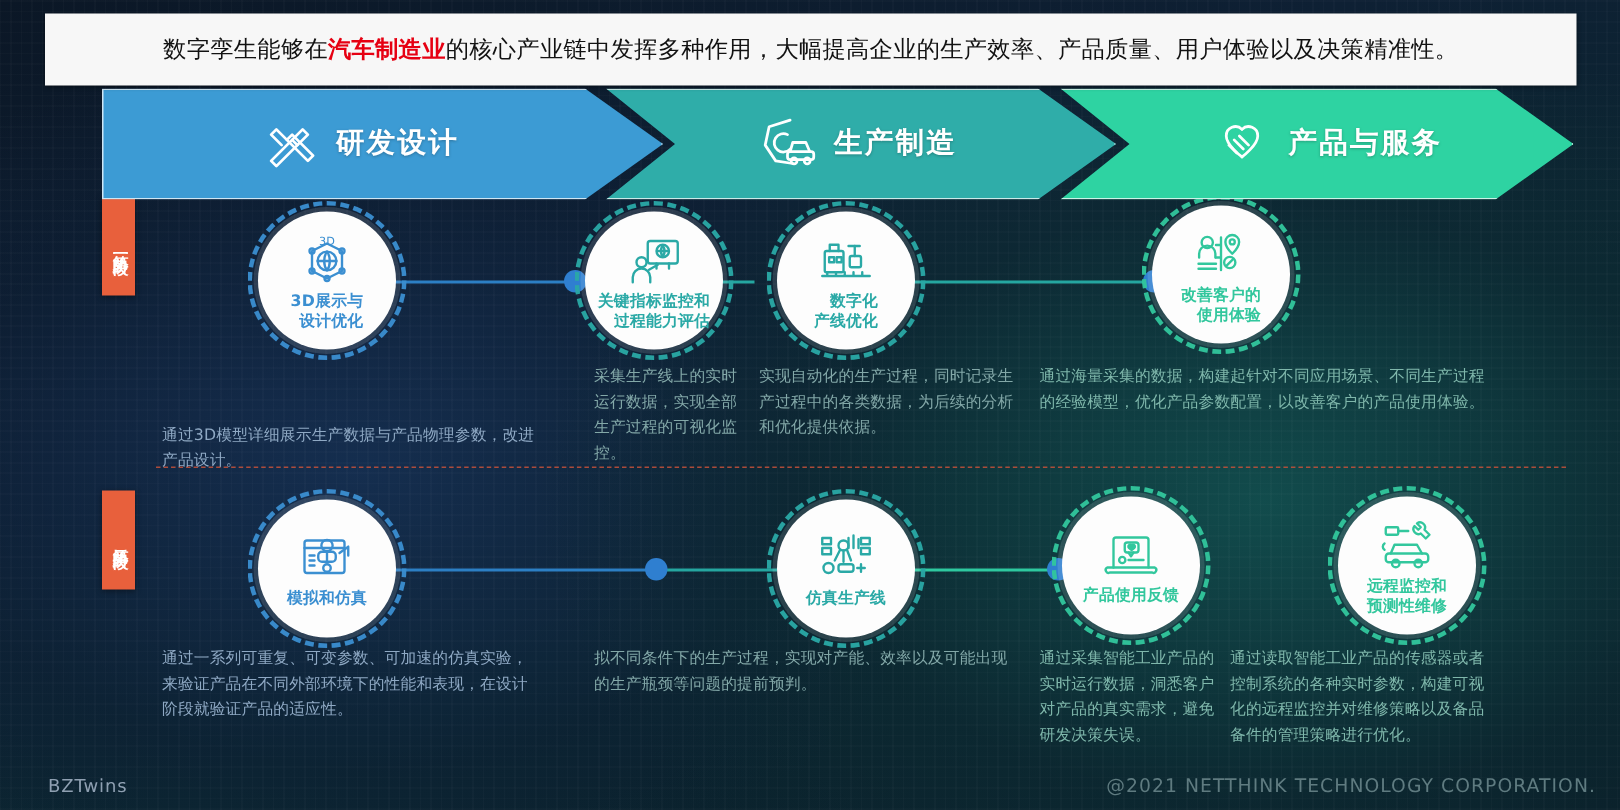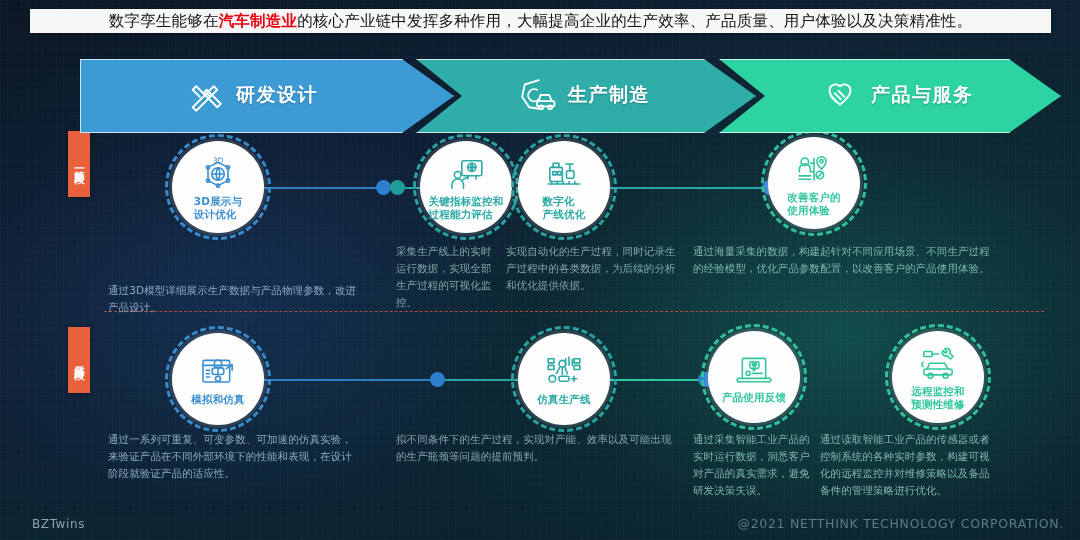--- a/index.html
+++ b/index.html
@@ -18,38 +18,37 @@
   .slide:before{
     content:"";position:absolute;inset:0;
     background-image:
       repeating-linear-gradient(90deg, rgba(255,255,255,0.018) 0 1px, rgba(0,0,0,0) 1px 7px),
       repeating-linear-gradient(0deg, rgba(255,255,255,0.014) 0 1px, rgba(0,0,0,0) 1px 7px);
     pointer-events:none;
   }
 
   
   .title-banner{
-    position:absolute;left:30px;top:9px;width:1021px;height:24px;
+    position:absolute;left:30px;top:9px;width:1021px;height:48px;
     background:#f7f7f7;
     display:flex;align-items:center;justify-content:center;
     box-shadow:0 1px 3px rgba(0,0,0,0.45);
     z-index:40;
   }
   .title-text{
     font-size:15.5px;color:#121212;letter-spacing:.2px;white-space:nowrap;
   }
   .title-text .hl{color:#e60012;font-weight:bold;}
 
   
   .arrow-band{position:absolute;left:0;top:59px;width:1080px;height:72px;z-index:30;}
   .arrow{
     position:absolute;top:0;height:72px;
     display:flex;align-items:center;
     color:#fff;
-    margin-left:12px;
   }
   .arrow .ico{width:42px;height:42px;flex:0 0 42px;margin-right:10px;}
   .arrow .ico svg{width:100%;height:100%;display:block;}
   .arrow .lbl{font-size:19px;font-weight:bold;letter-spacing:1.5px;text-shadow:0 1px 2px rgba(0,0,0,.25);}
   .arrow .inner{display:flex;align-items:center;position:relative;z-index:2;}
 
   .a1{left:68px;width:372px;}
   .a2{left:404px;width:338px;}
   .a3{left:707px;width:340px;text-align:right;}
 
@@ -101,21 +100,21 @@
     display:flex;flex-direction:column;align-items:center;justify-content:center;
     box-shadow:0 0 0 3px rgba(255,255,255,.12);
   }
   .circle:before{
     content:"";position:absolute;inset:-7px;border-radius:50%;
     border:3px dashed currentColor;opacity:.95;
   }
   .circle .cico{width:40px;height:40px;margin-bottom:1px;}
   .circle .cico svg{width:100%;height:100%;display:block;}
   .circle .ctext{
-    font-size:10.5px;font-weight:bold;line-height:1.16;text-align:left;
+    font-size:10.5px;font-weight:bold;line-height:1.16;text-align:right;
     letter-spacing:.2px;
   }
   .c-blue{color:#3b8fd1;}
   .c-teal{color:#2aa9a6;}
   .c-green{color:#32c79d;}
 
   
   .desc{
     position:absolute;z-index:12;
     font-size:10.5px;line-height:1.62;letter-spacing:.1px;
@@ -218,21 +217,21 @@
                 <circle cx="36" cy="16" r="2"></circle>
               <circle cx="12" cy="32" r="2"></circle>
                 <circle cx="36" cy="32" r="2"></circle>
               <circle cx="24" cy="38" r="2"></circle>
             </svg>
           </span>
           <span class="ctext">3D展示与<br>设计优化</span>
         </div>
       </div>
 
-      <div class="node" style="left:322px;top:16px;margin-left:30px;">
+      <div class="node" style="left:322px;top:16px;">
         <div class="circle c-teal">
           <span class="cico">
             <svg viewBox="0 0 48 48" fill="none" stroke="#2aa9a6" stroke-width="1.9" stroke-linecap="round" stroke-linejoin="round">
               <rect x="19" y="8" width="24" height="18" rx="2"></rect>
               <circle cx="31" cy="16" r="5"></circle>
               <path d="M26.5 16 h9 M31 11.5 c2 3 2 6 0 9 M31 11.5 c-2 3-2 6 0 9"></path>
               <path d="M26 26 v4 M36 26 v4"></path>
               <circle cx="14" cy="25" r="4"></circle>
               <path d="M7 41 v-4 a7 7 0 0 1 14 0 v4"></path>
               <path d="M20 31 l7-4"></path>

